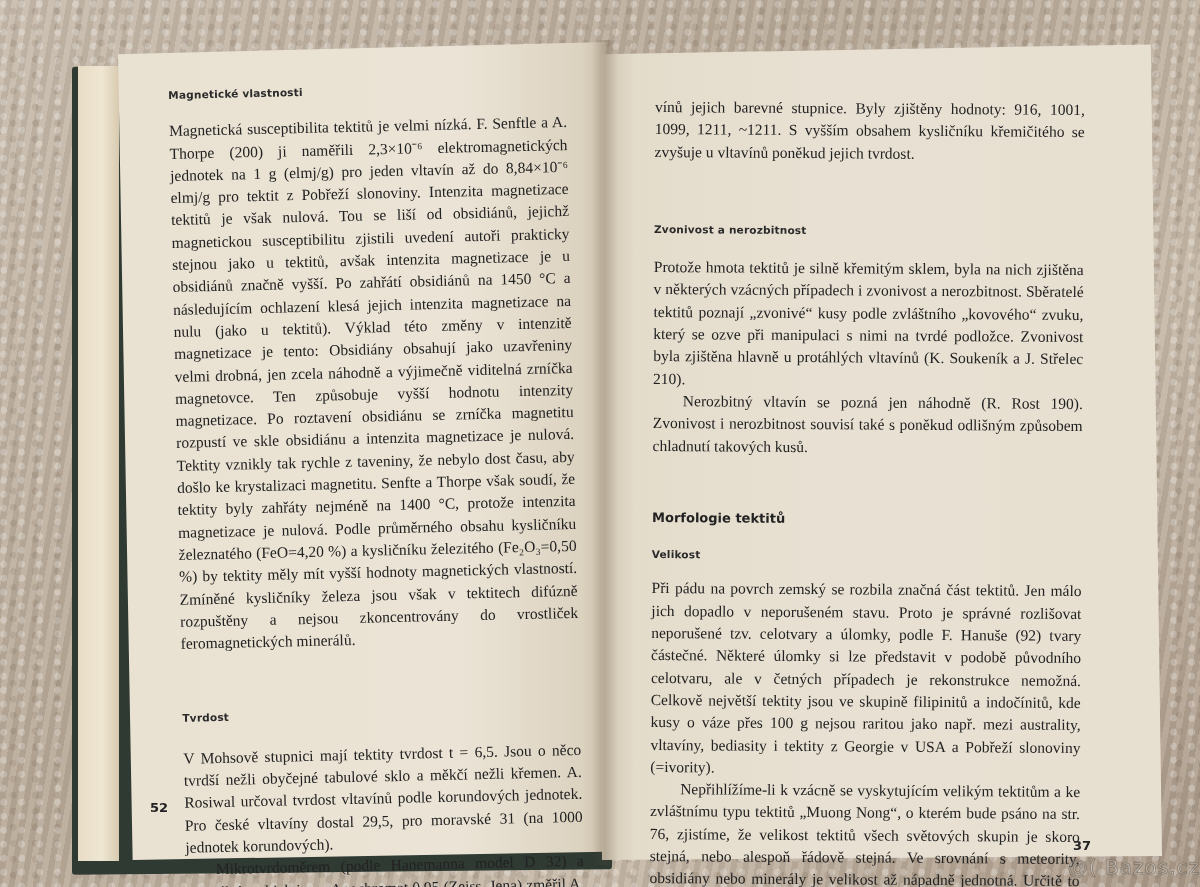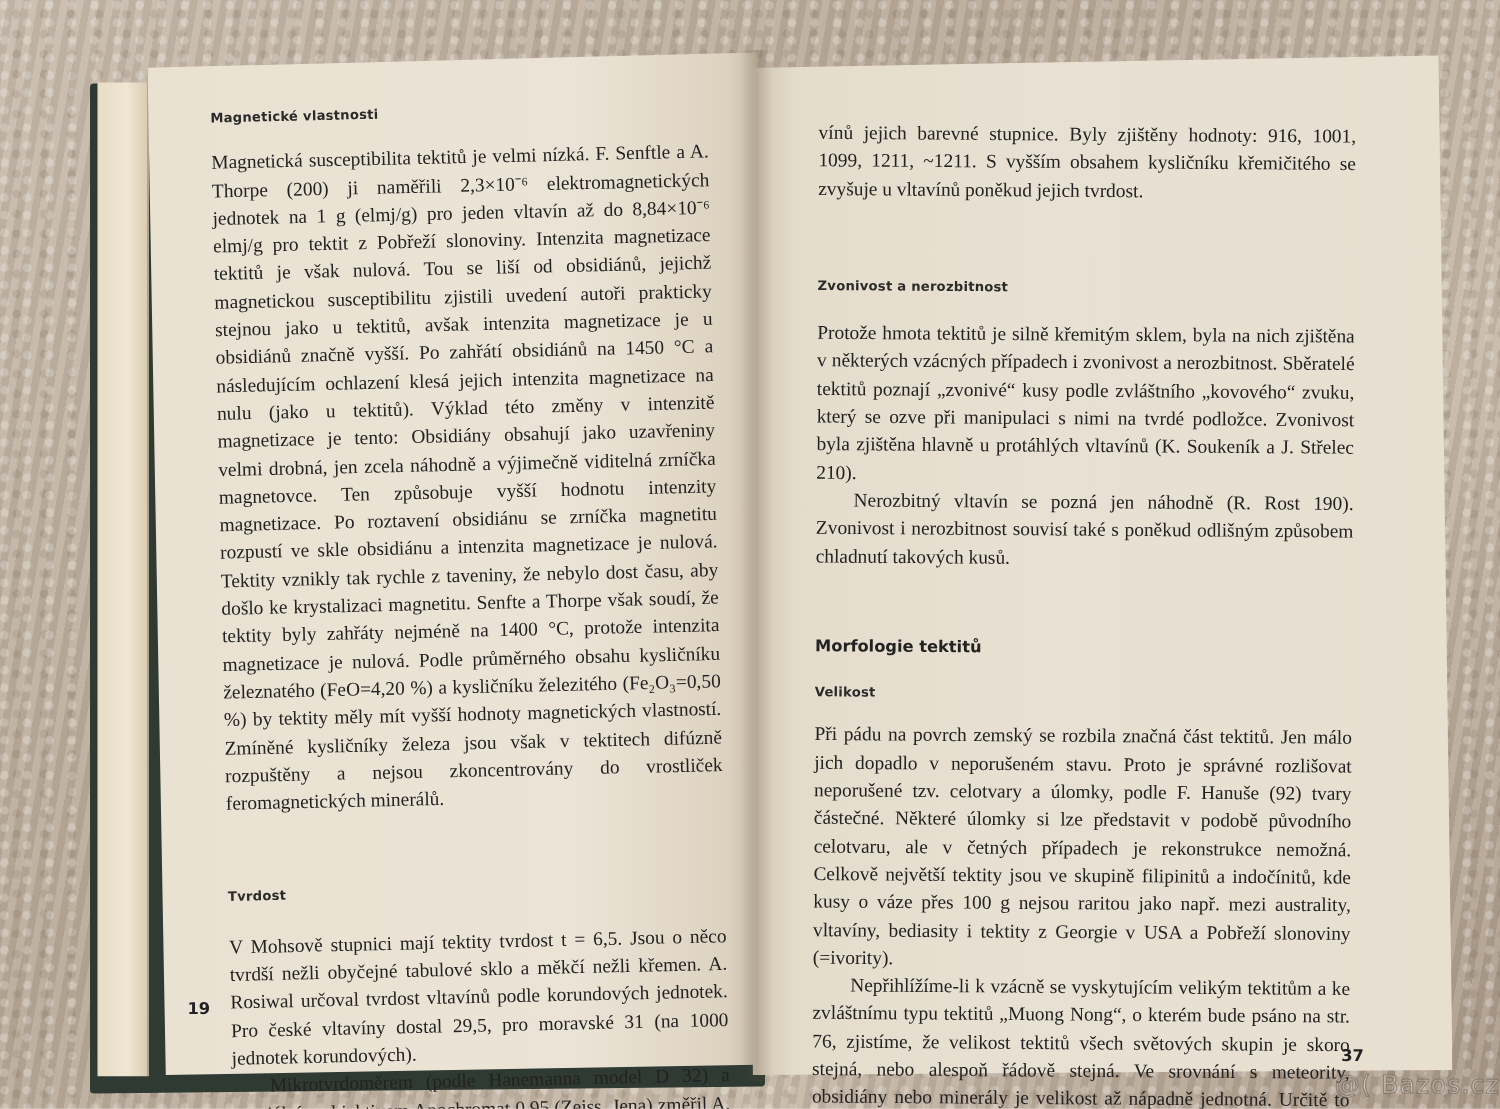--- a/index.html
+++ b/index.html
@@ -129,21 +129,21 @@
   <div class="page-right"></div>
   <div class="gutter-shadow"></div>
 
   <div class="text-block left-text">
     <h3 class="heading-small sp-mag-h">Magnetické vlastnosti</h3>
     <p>Magnetická susceptibilita tektitů je velmi nízká. F. Senftle a A. Thorpe (200) ji naměřili 2,3×10⁻⁶ elektromagnetických jednotek na 1 g (elmj/g) pro jeden vltavín až do 8,84×10⁻⁶ elmj/g pro tektit z Pobřeží slonoviny. Intenzita magnetizace tektitů je však nulová. Tou se liší od obsidiánů, jejichž magnetickou susceptibilitu zjistili uvedení autoři prakticky stejnou jako u tektitů, avšak intenzita magnetizace je u obsidiánů značně vyšší. Po zahřátí obsidiánů na 1450 °C a následujícím ochlazení klesá jejich intenzita magnetizace na nulu (jako u tektitů). Výklad této změny v intenzitě magnetizace je tento: Obsidiány obsahují jako uzavřeniny velmi drobná, jen zcela náhodně a výjimečně viditelná zrníčka magnetovce. Ten způsobuje vyšší hodnotu intenzity magnetizace. Po roztavení obsidiánu se zrníčka magnetitu rozpustí ve skle obsidiánu a intenzita magnetizace je nulová. Tektity vznikly tak rychle z taveniny, že nebylo dost času, aby došlo ke krystalizaci magnetitu. Senfte a Thorpe však soudí, že tektity byly zahřáty nejméně na 1400 °C, protože intenzita magnetizace je nulová. Podle průměrného obsahu kysličníku železnatého (FeO=4,20 %) a kysličníku železitého (Fe₂O₃=0,50 %) by tektity měly mít vyšší hodnoty magnetických vlastností. Zmíněné kysličníky železa jsou však v tektitech difúzně rozpuštěny a nejsou zkoncentrovány do vrostliček feromagnetických minerálů.</p>
     <h3 class="heading-small sp-tvr">Tvrdost</h3>
     <p>V Mohsově stupnici mají tektity tvrdost t = 6,5. Jsou o něco tvrdší nežli obyčejné tabulové sklo a měkčí nežli křemen. A. Rosiwal určoval tvrdost vltavínů podle korundových jednotek. Pro české vltavíny dostal 29,5, pro moravské 31 (na 1000 jednotek korundových).</p>
     <p class="indent">Mikrotvrdoměrem (podle Hanemanna model D 32) a speciálním objektivem Apochromat 0,95 (Zeiss, Jena) změřil A. Blüml pro práci V.Boušky a P. Povondry (34) tvrdost vlta-</p>
   </div>
-  <div class="page-num" style="left:150px; top:800px;">19</div>
+  <div class="page-num" style="left:150px; top:800px;">52</div>
 
   <div class="text-block right-text">
     <p class="sp-after-first">vínů jejich barevné stupnice. Byly zjištěny hodnoty: 916, 1001, 1099, 1211, ~1211. S vyšším obsahem kysličníku křemičitého se zvyšuje u vltavínů poněkud jejich tvrdost.</p>
     <h3 class="heading-small sp-zvon-h">Zvonivost a nerozbitnost</h3>
     <p>Protože hmota tektitů je silně křemitým sklem, byla na nich zjištěna v některých vzácných případech i zvonivost a nerozbitnost. Sběratelé tektitů poznají „zvonivé“ kusy podle zvláštního „kovového“ zvuku, který se ozve při manipulaci s nimi na tvrdé podložce. Zvonivost byla zjištěna hlavně u protáhlých vltavínů (K. Soukeník a J. Střelec 210).</p>
     <p class="indent">Nerozbitný vltavín se pozná jen náhodně (R. Rost 190). Zvonivost i nerozbitnost souvisí také s poněkud odlišným způsobem chladnutí takových kusů.</p>
     <h2 class="heading-large sp-morf">Morfologie tektitů</h2>
     <h3 class="heading-small sp-vel">Velikost</h3>
     <p>Při pádu na povrch zemský se rozbila značná část tektitů. Jen málo jich dopadlo v neporušeném stavu. Proto je správné rozlišovat neporušené tzv. celotvary a úlomky, podle F. Hanuše (92) tvary částečné. Některé úlomky si lze představit v podobě původního celotvaru, ale v četných případech je rekonstrukce nemožná. Celkově největší tektity jsou ve skupině filipinitů a indočínitů, kde kusy o váze přes 100 g nejsou raritou jako např. mezi australity, vltavíny, bediasity i tektity z Georgie v USA a Pobřeží slonoviny (=ivority).</p>
     <p class="indent">Nepřihlížíme-li k vzácně se vyskytujícím velikým tektitům a ke zvláštnímu typu tektitů „Muong Nong“, o kterém bude psáno na str. 76, zjistíme, že velikost tektitů všech světových skupin je skoro stejná, nebo alespoň řádově stejná. Ve srovnání s meteority, obsidiány nebo minerály je velikost až nápadně jednotná. Určitě to souvisí se způsobem jejich vzniku.</p>

